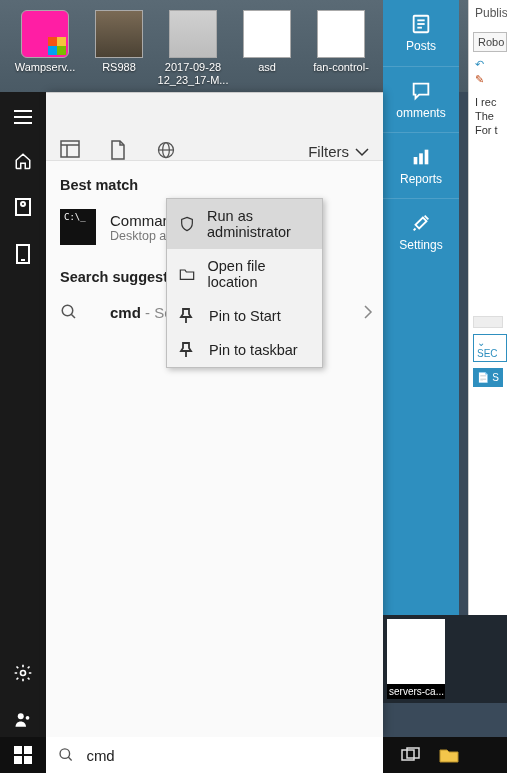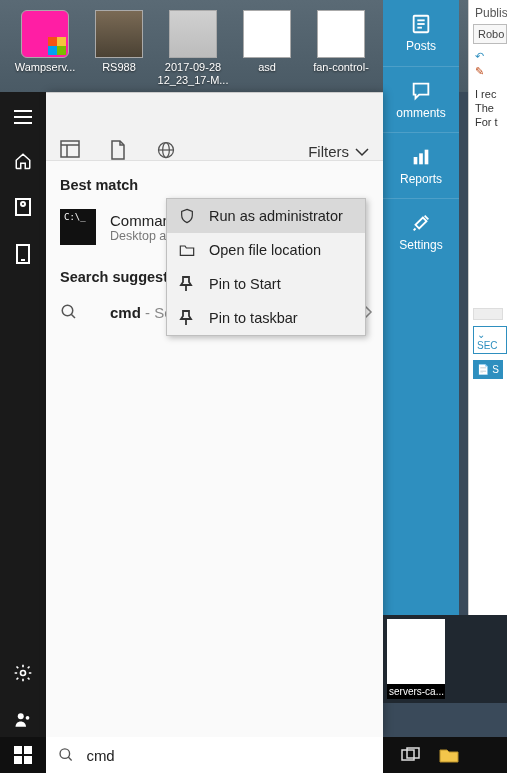--- a/index.html
+++ b/index.html
@@ -24,21 +24,21 @@
   .blue-item { height: 66px; display:flex; flex-direction:column; align-items:center; justify-content:center; color:#fff; font-size:12px; cursor:pointer;}
   .blue-item svg { margin-bottom:4px; }
   .blue-sep { border-top:1px solid rgba(255,255,255,.15); }
 
   
   .right-panel {
     position: absolute; top: 0; left: 468px; width: 39px; height: 615px;
     background: #fff; border-left:1px solid #ccc;
     font-size: 11px; color:#333; padding-top:4px;
   }
-  .right-panel .tab { border:1px solid #bbb; background:#f7f7f7; padding:3px 4px; margin:4px 0 0 4px; font-size:11px; color:#444;}
+  .right-panel .tab { border:1px solid #bbb; background:#f7f7f7; padding:3px 4px; margin:12px 0 0 4px; font-size:11px; color:#444;}
   .right-panel .tline { padding:2px 0 0 6px; white-space:nowrap; }
   .right-panel .badge { background:#fff; border:1px solid #2e8fbf; color:#2e8fbf; font-size:10px; padding:2px 3px; margin:6px 0 0 4px; display:inline-block;}
   .right-panel .bbtn { background:#2e8fbf; color:#fff; font-size:10px; padding:4px 4px; margin:6px 0 0 4px; display:inline-block;}
 
   
   .left-rail {
     position: absolute; left: 0; top: 92px; width: 46px; height: 645px;
     background: #1a1a1a; display:flex; flex-direction:column; justify-content:space-between;
     padding: 18px 0 8px;
   }
@@ -67,21 +67,21 @@
   .result-text .t2 { font-size:12.5px; color:#777; }
 
   .suggest-row { display:flex; align-items:center; gap:14px; padding:8px 14px; cursor:pointer; position:relative;}
   .suggest-row .mag { width:36px; text-align:center; color:#555;}
   .suggest-row .txt { font-size:15px; color:#222; }
   .suggest-row .txt .grey { color:#888; }
   .suggest-row .chev { position:absolute; right:10px; color:#888; }
 
   
   .ctx {
-    position:absolute; left:166px; top:198px; width:200px;
+    position:absolute; left:166px; top:198px; width:157px;
     background:#f2f2f2; border:1px solid #bfbfbf; box-shadow:2px 2px 6px rgba(0,0,0,.25);
     z-index: 50;
   }
   .ctx-item { display:flex; align-items:center; gap:12px; padding:9px 12px; font-size:14.5px; color:#222; cursor:pointer;}
   .ctx-item.hl { background:#d9d9d9; }
   .ctx-item .ci { width:18px; text-align:center; color:#333; }
 
   
   .taskbar {
     position:absolute; left:0; bottom:0; width:507px; height:36px;

